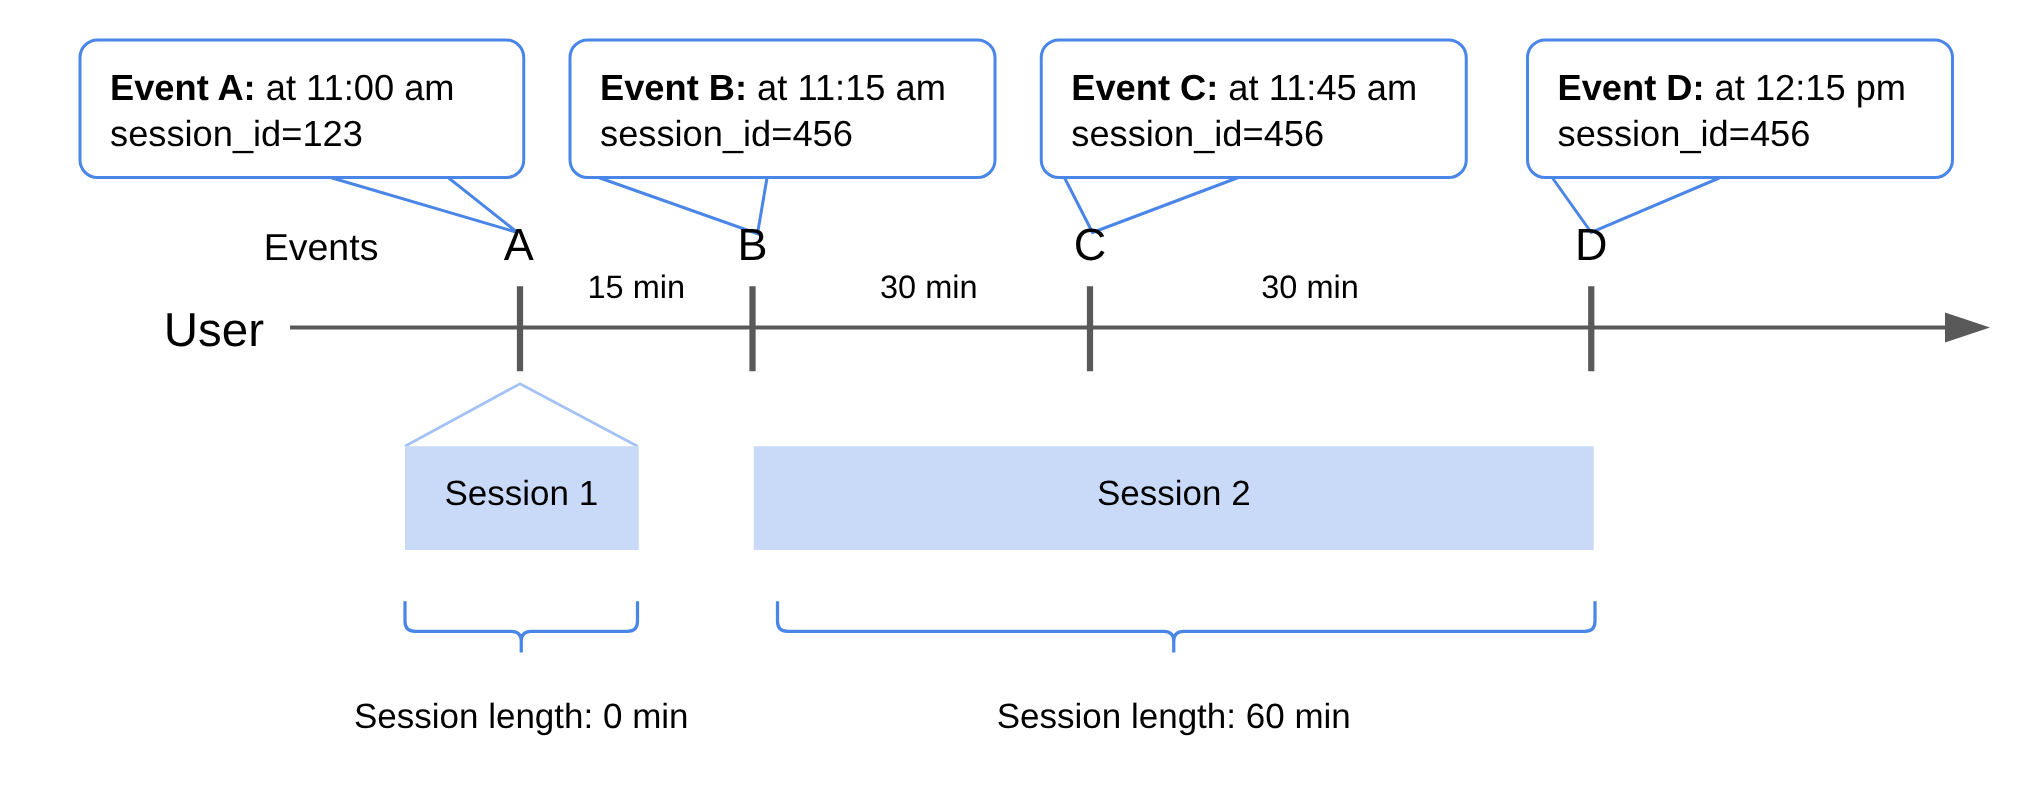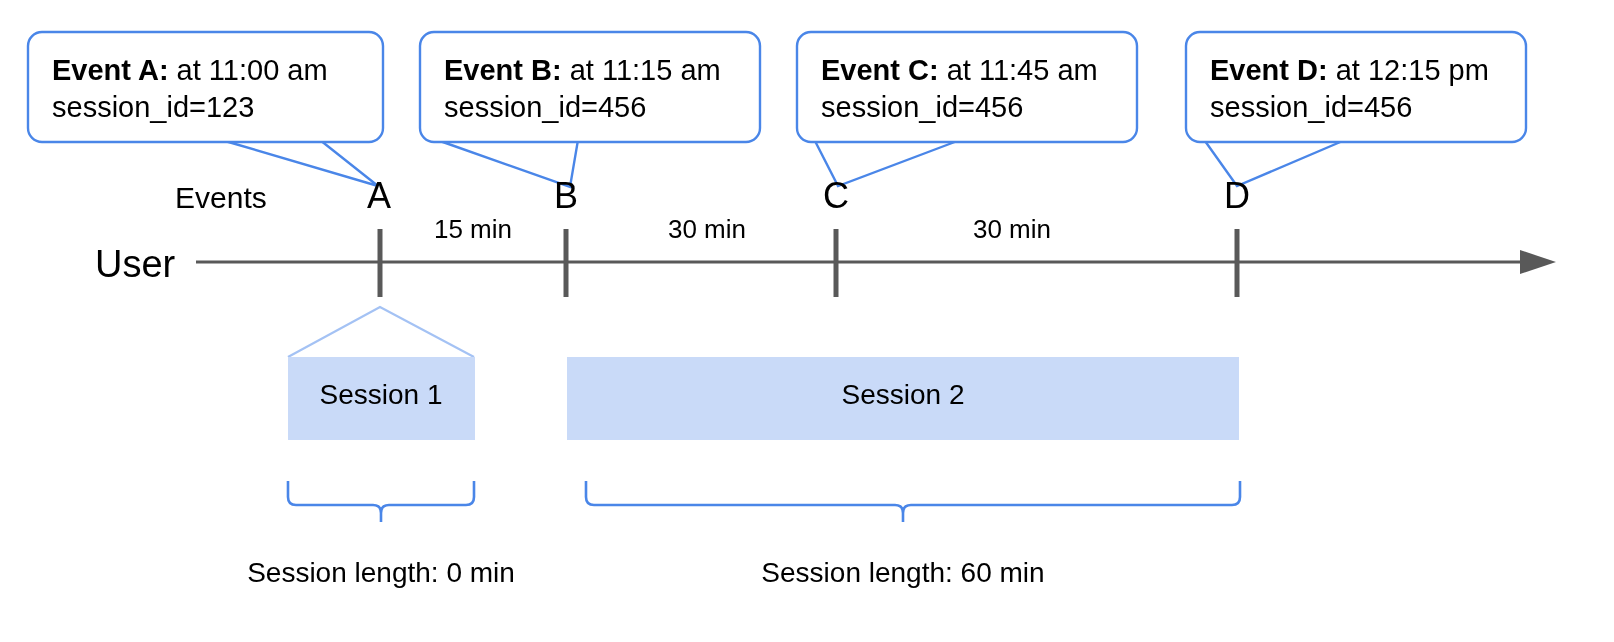--- a/index.html
+++ b/index.html
@@ -10,20 +10,21 @@
   body {
     width: 1614px;
     height: 642px;
     overflow: hidden;
     font-family: "Liberation Sans", sans-serif;
   }
   #diagram-root {
     position: relative;
     width: 1322px;
     height: 642px;
+    margin-left: 36px;
   }
   svg#session-diagram {
     display: block;
     width: 1614px;
     height: 642px;
   }
   .callout-box {
     fill: #ffffff;
     stroke: #4a86e8;
     stroke-width: 2.4;

